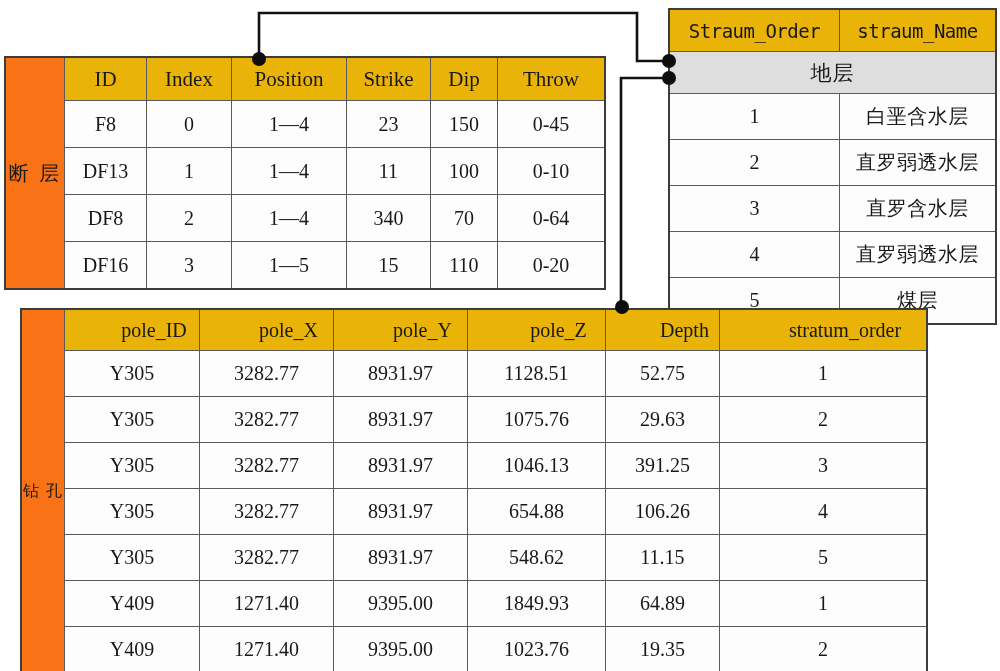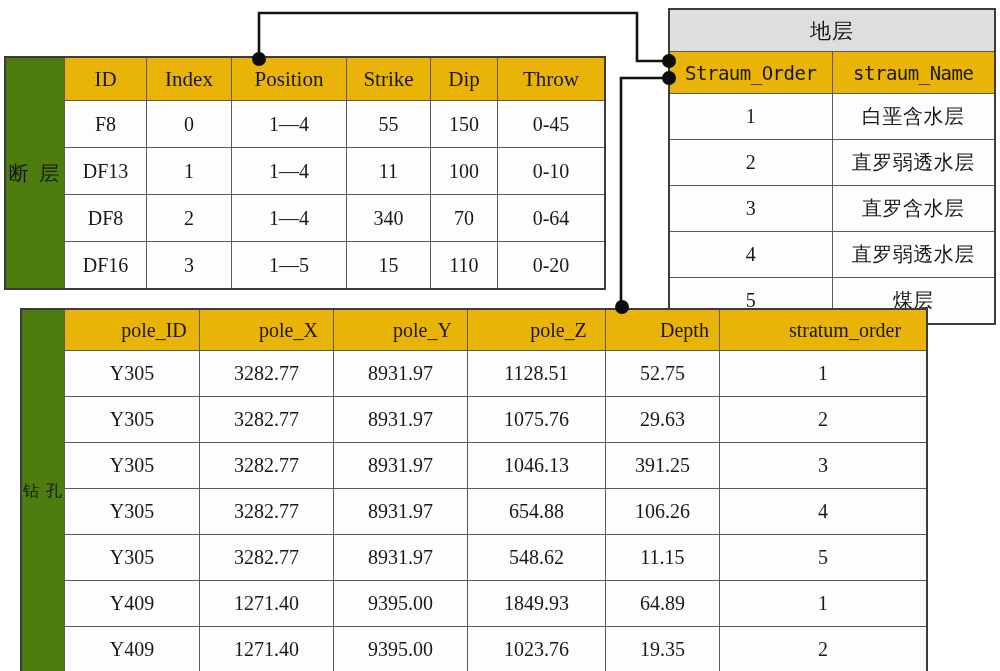--- a/index.html
+++ b/index.html
@@ -32,21 +32,21 @@
     background: #fdfdfd;
     color: #181818;
     white-space: nowrap;
     overflow: hidden;
   }
   .er-table .hdr {
     background: #eab308;
     text-align: center;
   }
   .er-table .sidelabel {
-    background: #4d7c0f;
+    background: #f97316;
     font-family: "DejaVu Sans", sans-serif;
     font-size: 17px;
     line-height: 1.55;
     letter-spacing: 2px;
   }
 
   
   #fault-table {
     left: 4px;
     top: 56px;
@@ -131,21 +131,21 @@
       <td class="hdr" style="width:84px">Index</td>
       <td class="hdr" style="width:114px">Position</td>
       <td class="hdr" style="width:83px">Strike</td>
       <td class="hdr" style="width:66px">Dip</td>
       <td class="hdr" style="width:106px">Throw</td>
     </tr>
     <tr>
       <td>F8</td>
       <td>0</td>
       <td>1—4</td>
-      <td>55</td>
+      <td>23</td>
       <td>150</td>
       <td>0-45</td>
     </tr>
     <tr>
       <td>DF13</td>
       <td>1</td>
       <td>1—4</td>
       <td>11</td>
       <td>100</td>
       <td>0-10</td>
@@ -165,25 +165,25 @@
       <td>15</td>
       <td>110</td>
       <td>0-20</td>
     </tr>
   </tbody>
 </table>
 
 <table id="stratum-table" class="er-table">
   <tbody>
     <tr>
-      <td class="title-cell" colspan="2">地层</td>
-    </tr>
-    <tr>
       <td class="hdr" style="width:169px">Straum_Order</td>
       <td class="hdr" style="width:155px">straum_Name</td>
+    </tr>
+    <tr>
+      <td class="title-cell" colspan="2">地层</td>
     </tr>
     <tr>
       <td>1</td>
       <td class="cn">白垩含水层</td>
     </tr>
     <tr>
       <td>2</td>
       <td class="cn">直罗弱透水层</td>
     </tr>
     <tr>

